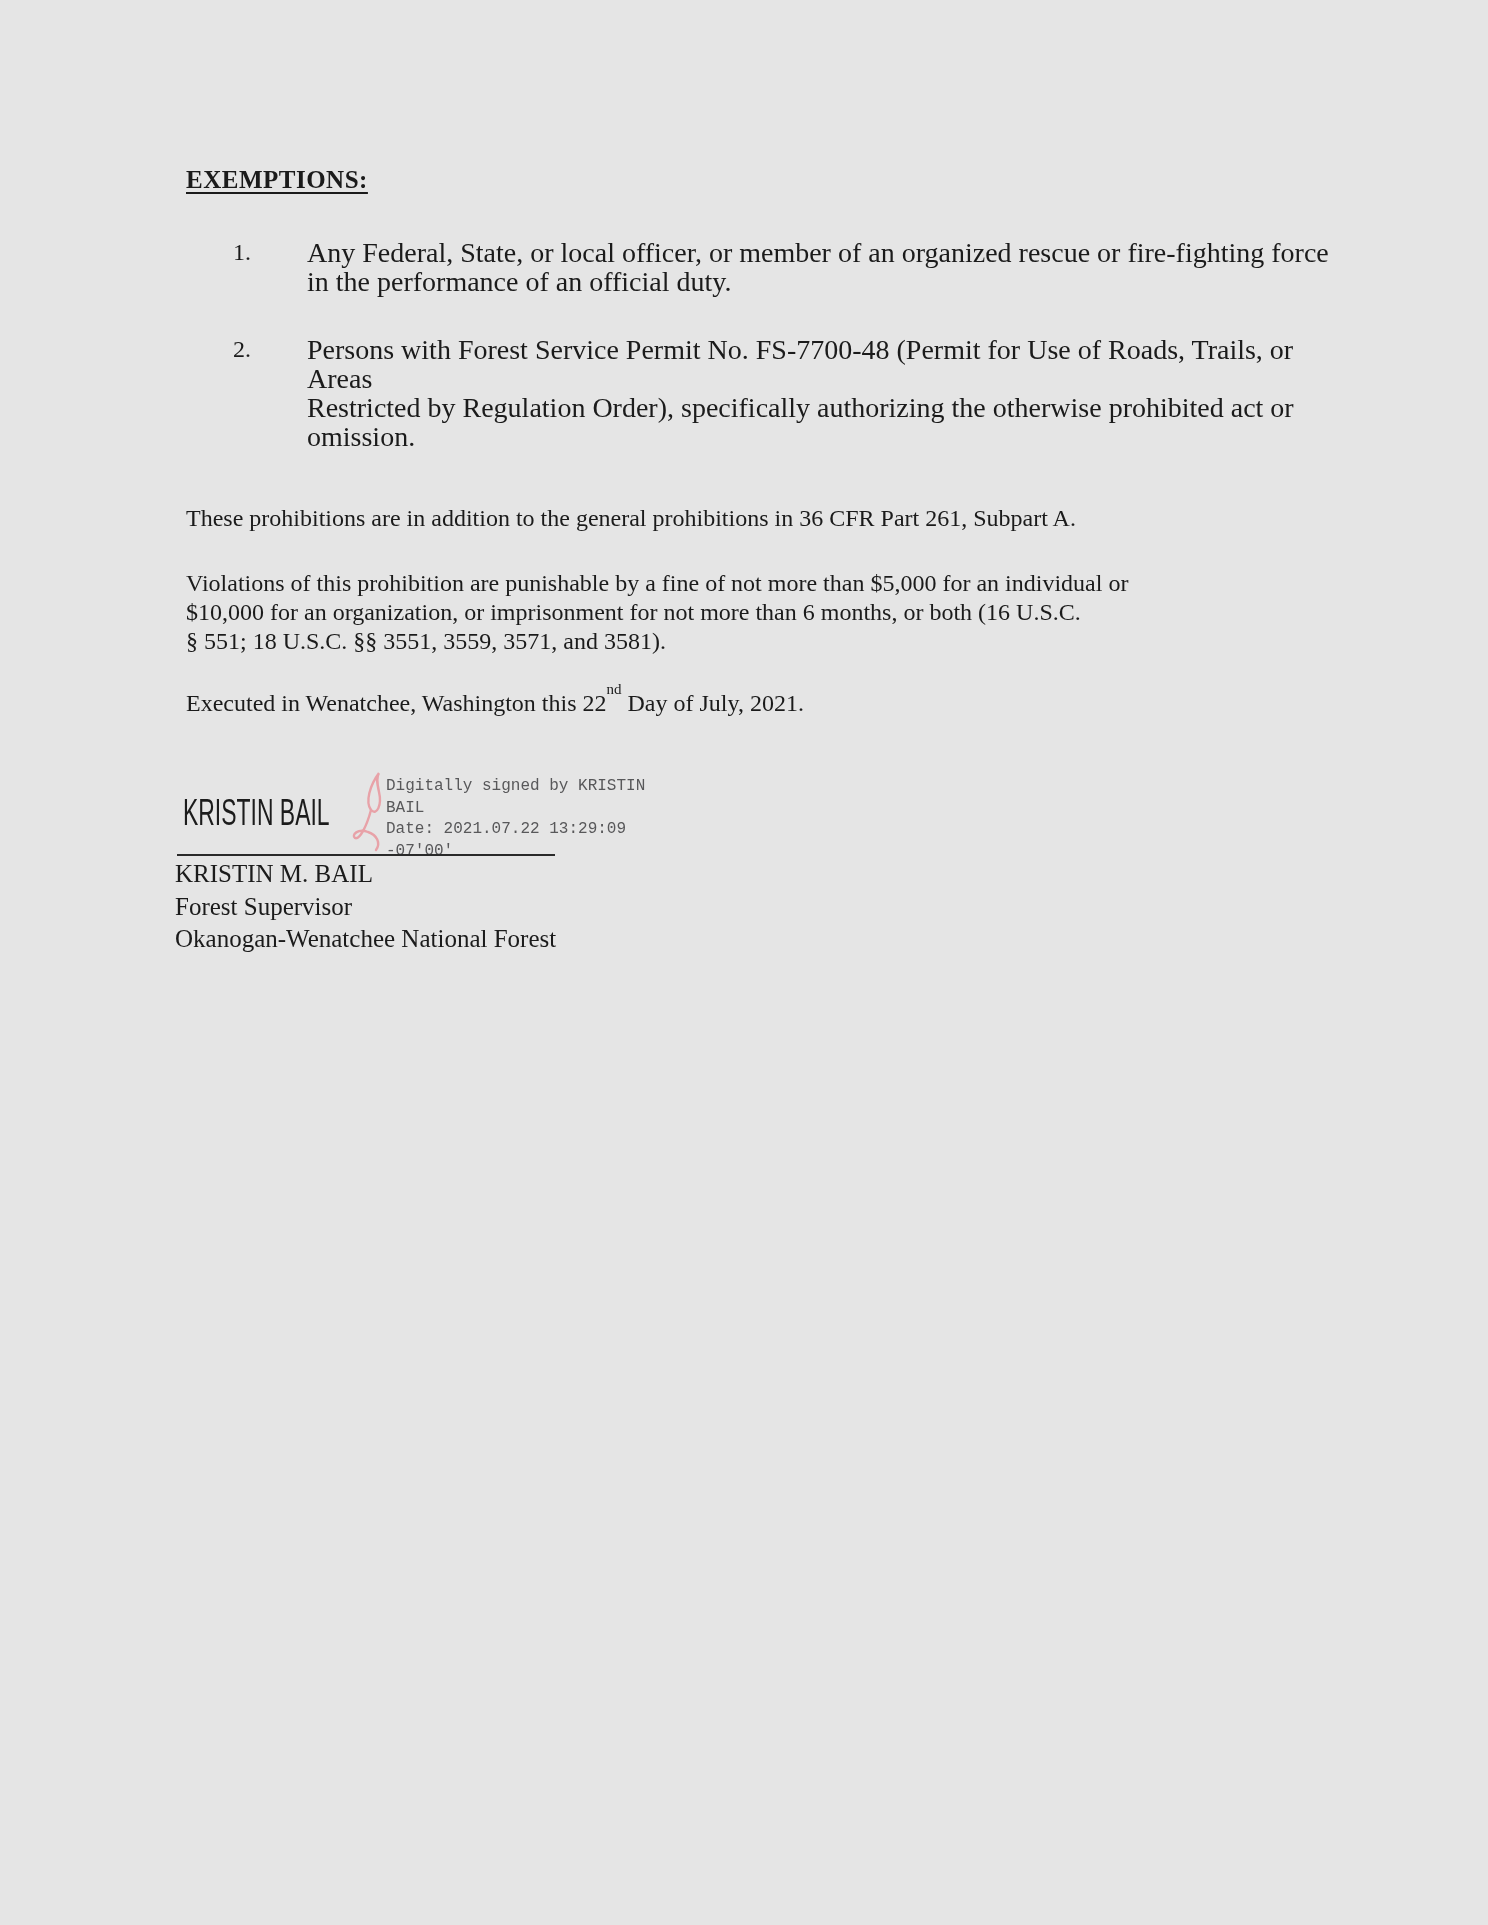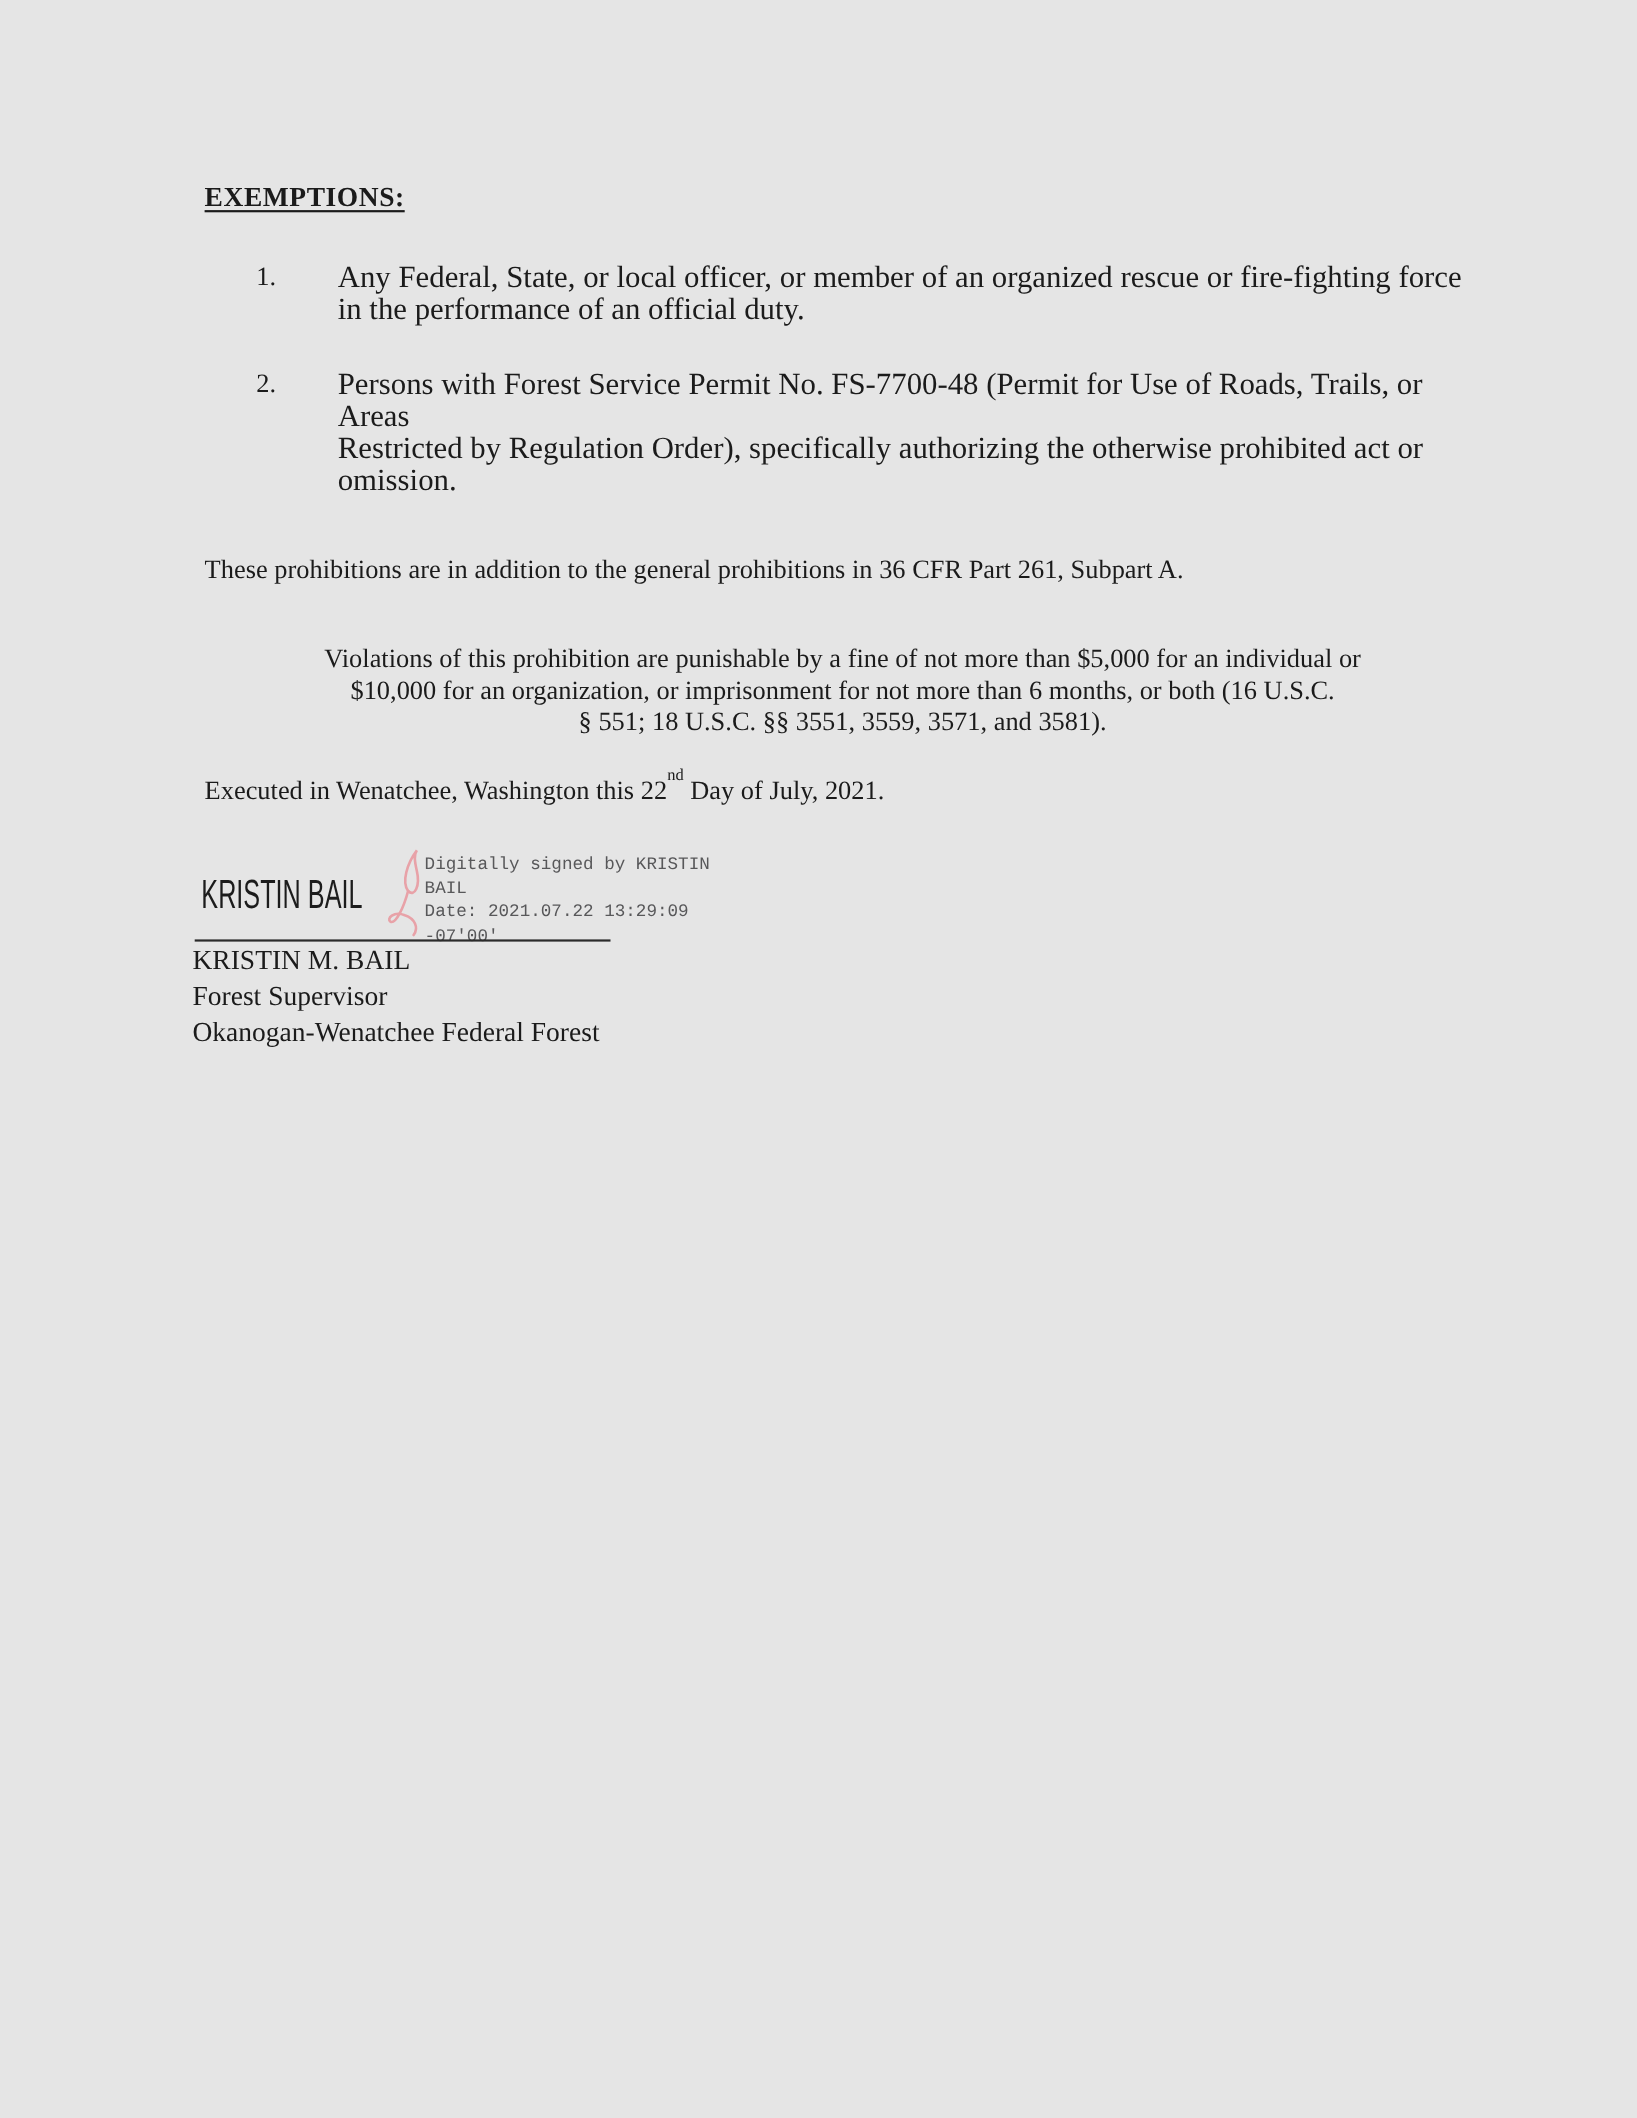--- a/index.html
+++ b/index.html
@@ -42,21 +42,21 @@
     width: 42px;
     flex: 0 0 42px;
   }
   .list-text {
     font-size: 28px;
     line-height: 29px;
     white-space: pre-line;
     margin-left: 32px;
   }
   .additional { margin-top: 53px; }
-  .violations { margin-top: 52px; text-align: center; }
+  .violations { margin-top: 36px; }
   .executed   { margin-top: 33px; }
   .executed sup {
     font-size: 15px;
     position: relative;
     top: -8px;
     line-height: 0;
   }
   
   .sig-block {
     position: absolute;
@@ -152,17 +152,17 @@
     <div class="sig-details">Digitally signed by KRISTIN
 BAIL
 Date: 2021.07.22 13:29:09
 -07'00'</div>
 
     <div class="sig-line"></div>
 
     <div class="sig-typed">
       <div>KRISTIN M. BAIL</div>
       <div>Forest Supervisor</div>
-      <div>Okanogan-Wenatchee Federal Forest</div>
+      <div>Okanogan-Wenatchee National Forest</div>
     </div>
 
   </div>
 </div>
 
 </body></html>

